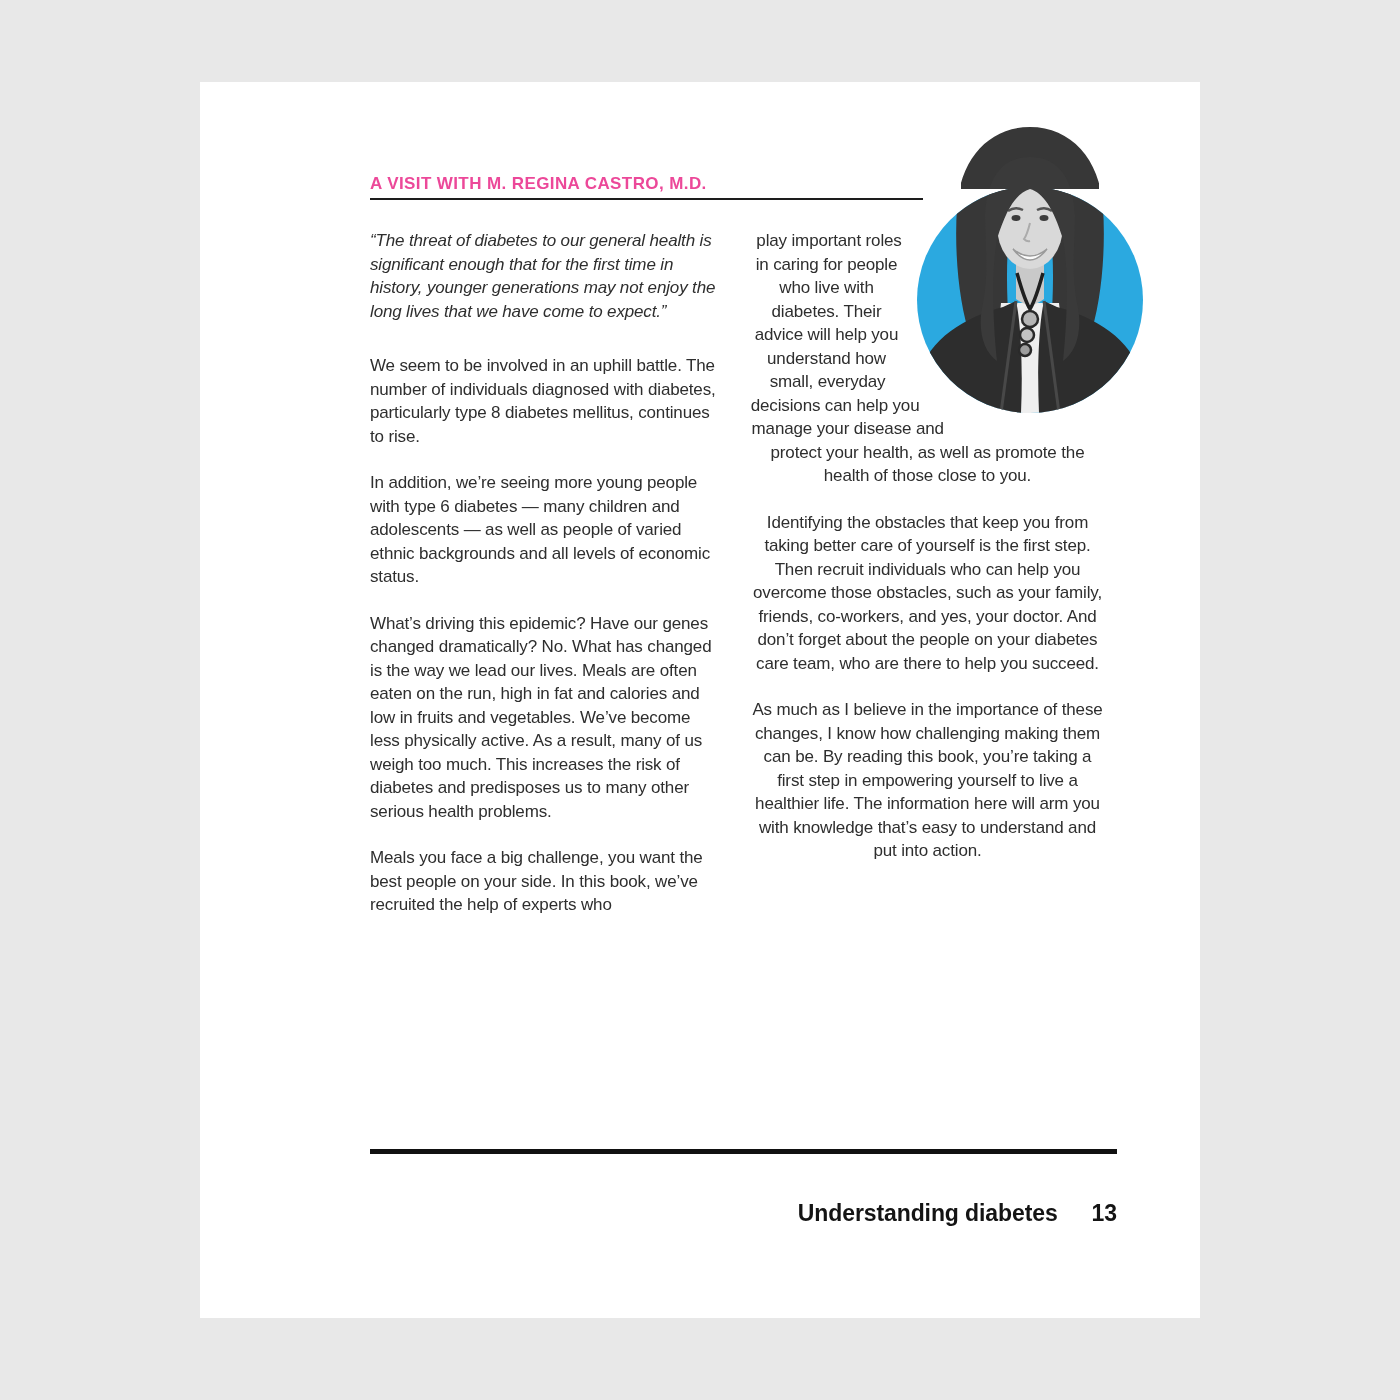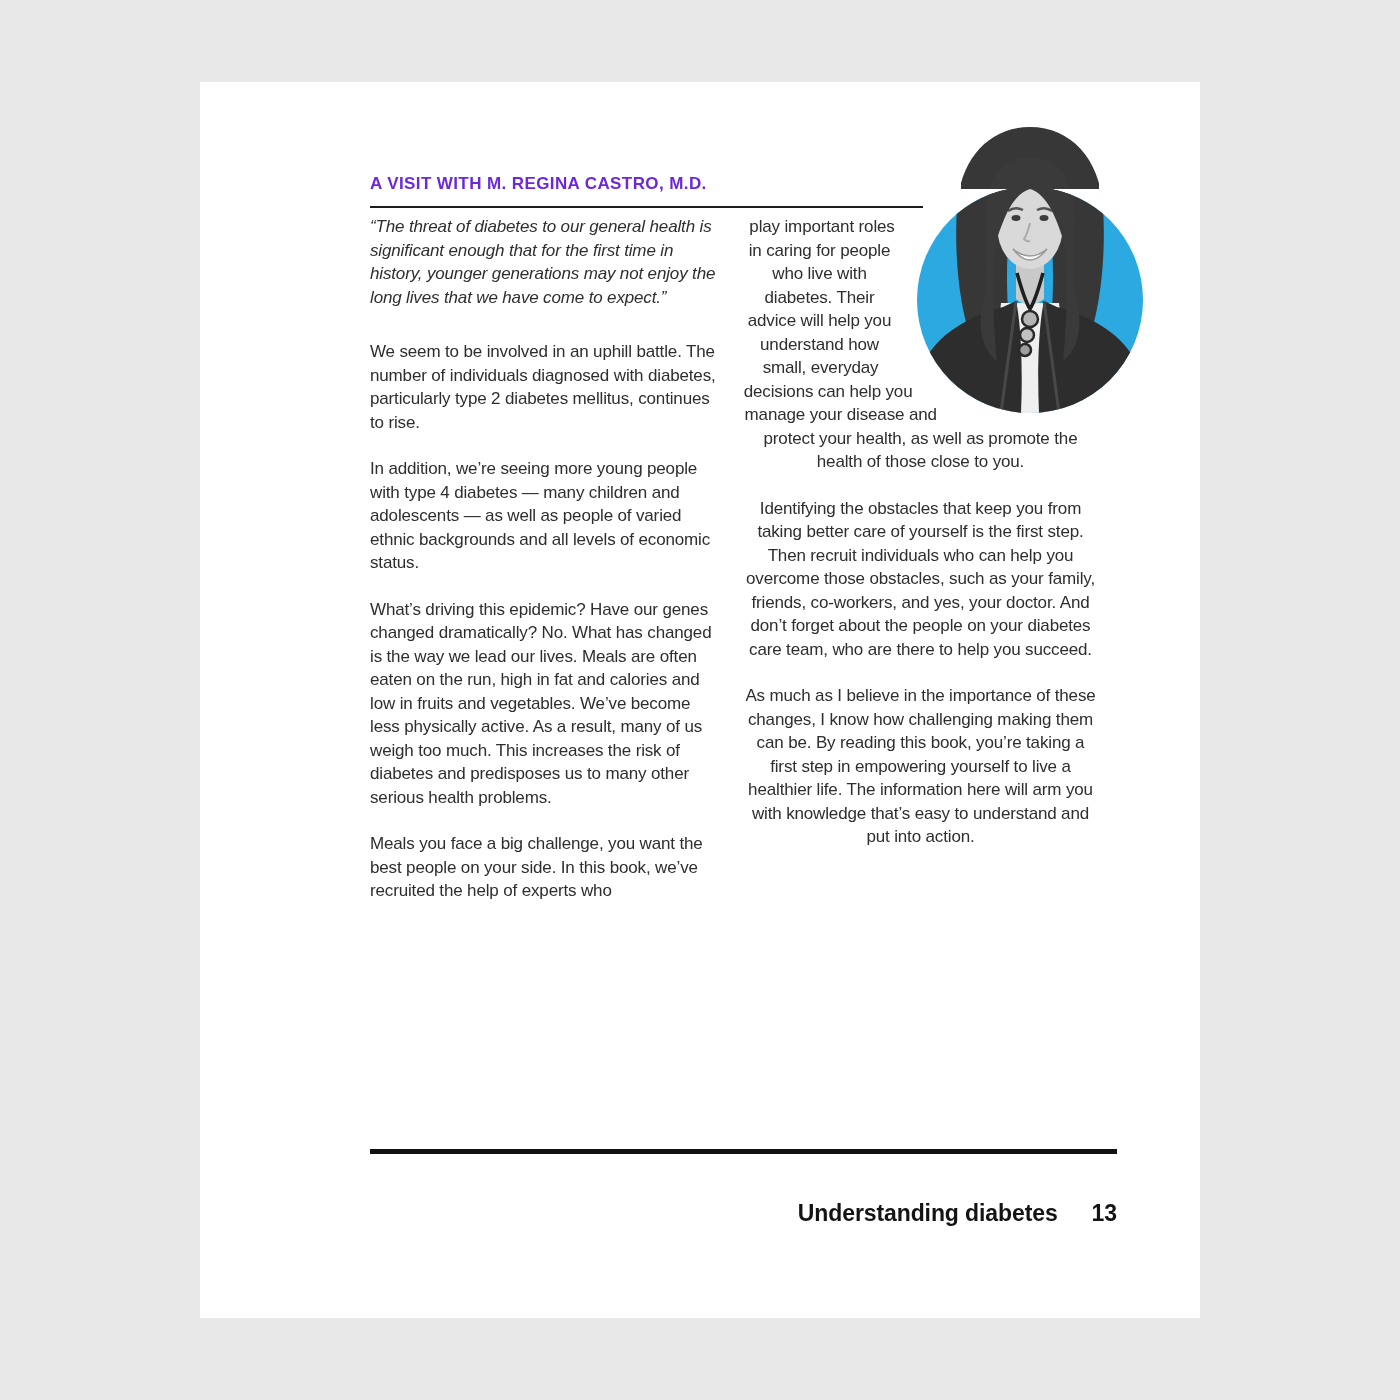--- a/index.html
+++ b/index.html
@@ -21,29 +21,29 @@
     position: absolute;
     left: 170px; top: 92px;
     width: 747px;
   }
   .page-title {
     margin: 0;
     width: 553px;
     font-size: 17px;
     font-weight: bold;
     letter-spacing: 0.4px;
-    color: #6d28d9;
+    color: #ec4899;
     line-height: 20px;
-    padding-bottom: 12px;
+    padding-bottom: 4px;
     border-bottom: 2px solid #1d1d1d;
   }
   .columns {
     display: flex;
-    gap: 21px;
-    margin-top: 7px;
+    gap: 28px;
+    margin-top: 29px;
   }
   .col { font-size: 17px; line-height: 23.5px; letter-spacing: -0.15px; color: #2e2e2e; }
   .col-left  { width: 352px; }
   .col-right { width: 355px; text-align: center; }
   .col p { margin: 0 0 23px 0; }
   .pull-quote { font-style: italic; margin-bottom: 31px !important; }
   .photo-spacer {
     float: right;
     width: 202px;
     height: 200px;
@@ -80,22 +80,22 @@
 <body>
 
 <div class="sheet">
 
   <div class="content">
     <h1 class="page-title">A VISIT WITH M. REGINA CASTRO, M.D.</h1>
 
     <div class="columns">
       <div class="col col-left">
         <p class="pull-quote">“The threat of diabetes to our general health is significant enough that for the first time in history, younger generations may not enjoy the long lives that we have come to expect.”</p>
-        <p>We seem to be involved in an uphill battle. The number of individuals diagnosed with diabetes, particularly type 2 diabetes mellitus, continues to rise.</p>
-        <p>In addition, we’re seeing more young people with type 4 diabetes — many children and adolescents — as well as people of varied ethnic backgrounds and all levels of economic status.</p>
+        <p>We seem to be involved in an uphill battle. The number of individuals diagnosed with diabetes, particularly type 8 diabetes mellitus, continues to rise.</p>
+        <p>In addition, we’re seeing more young people with type 6 diabetes — many children and adolescents — as well as people of varied ethnic backgrounds and all levels of economic status.</p>
         <p>What’s driving this epidemic? Have our genes changed dramatically? No. What has changed is the way we lead our lives. Meals are often eaten on the run, high in fat and calories and low in fruits and vegetables. We’ve become less physically active. As a result, many of us weigh too much. This increases the risk of diabetes and predis­poses us to many other serious health problems.</p>
         <p>Meals you face a big challenge, you want the best people on your side. In this book, we’ve recruited the help of experts who</p>
       </div>
 
       <div class="col col-right">
         <div class="photo-spacer"></div>
         <p>play important roles in caring for people who live with diabetes. Their advice will help you under­stand how small, everyday decisions can help you manage your disease and protect your health, as well as promote the health of those close to you.</p>
         <p>Identifying the obstacles that keep you from taking better care of yourself is the first step. Then recruit individuals who can help you overcome those obstacles, such as your family, friends, co-workers, and yes, your doctor. And don’t forget about the people on your diabetes care team, who are there to help you succeed.</p>
         <p>As much as I believe in the importance of these changes, I know how challenging making them can be. By reading this book, you’re taking a first step in empowering yourself to live a healthier life. The informa­tion here will arm you with knowledge that’s easy to understand and put into action.</p>
       </div>

